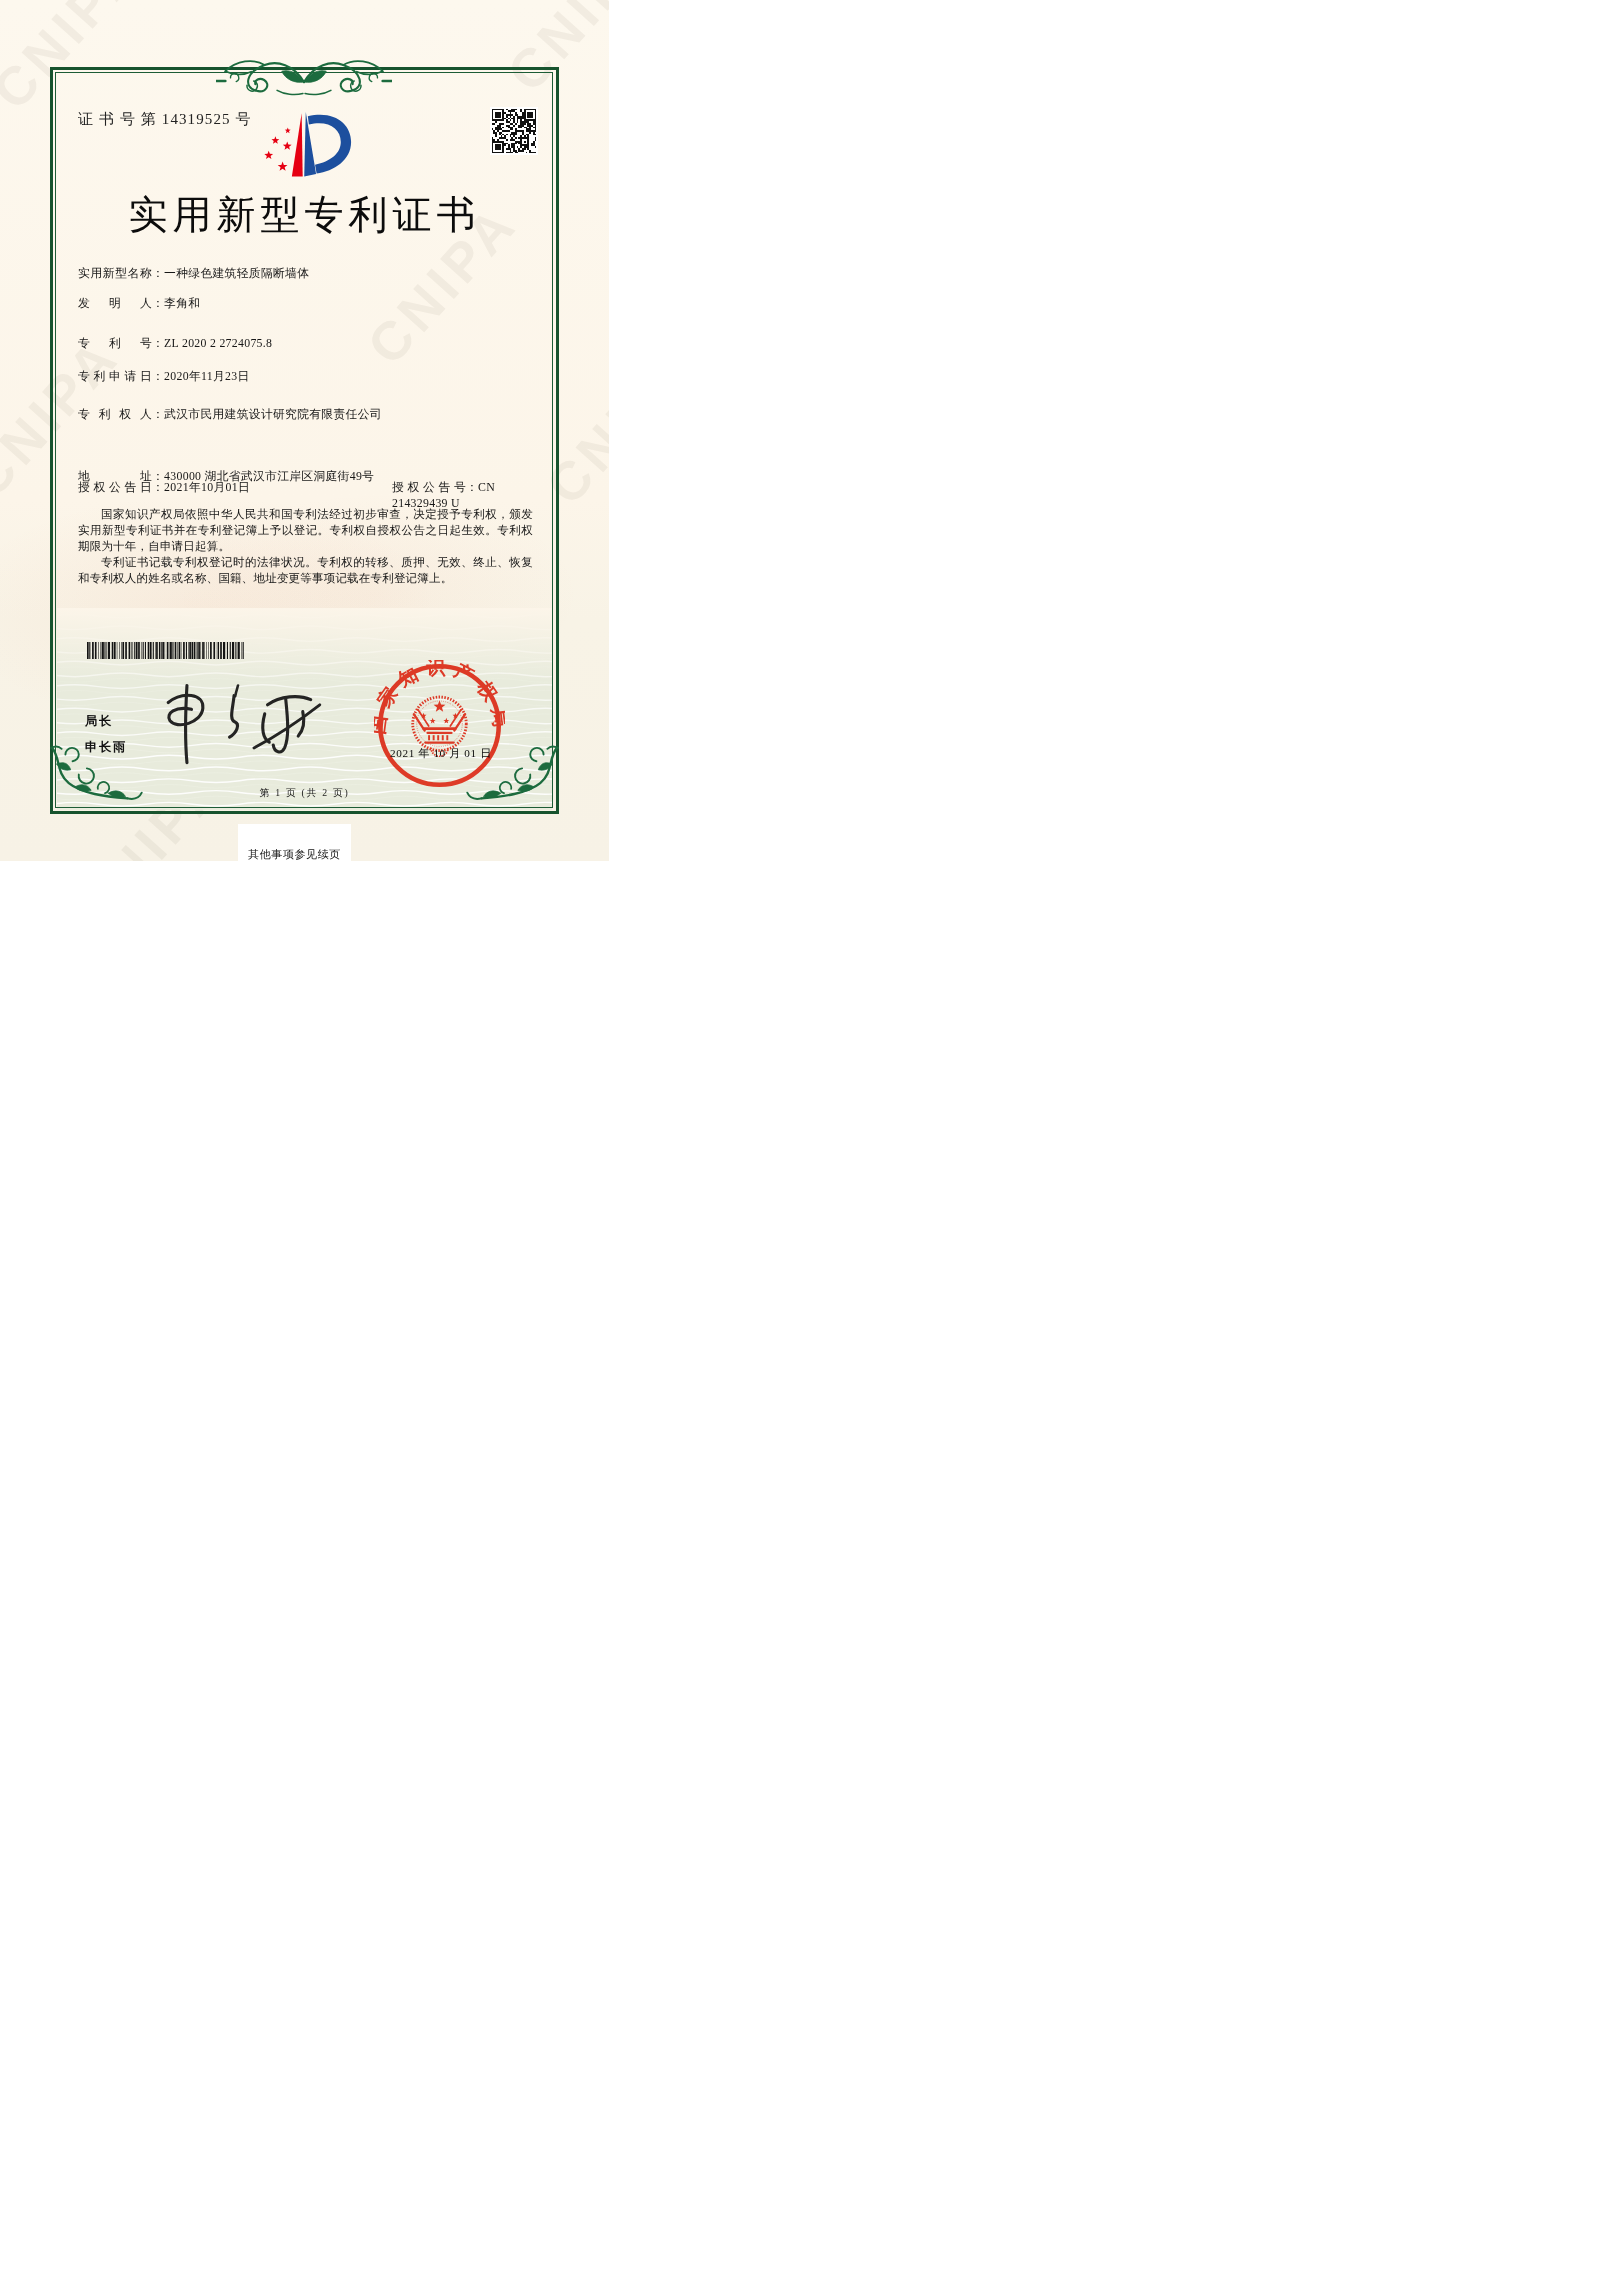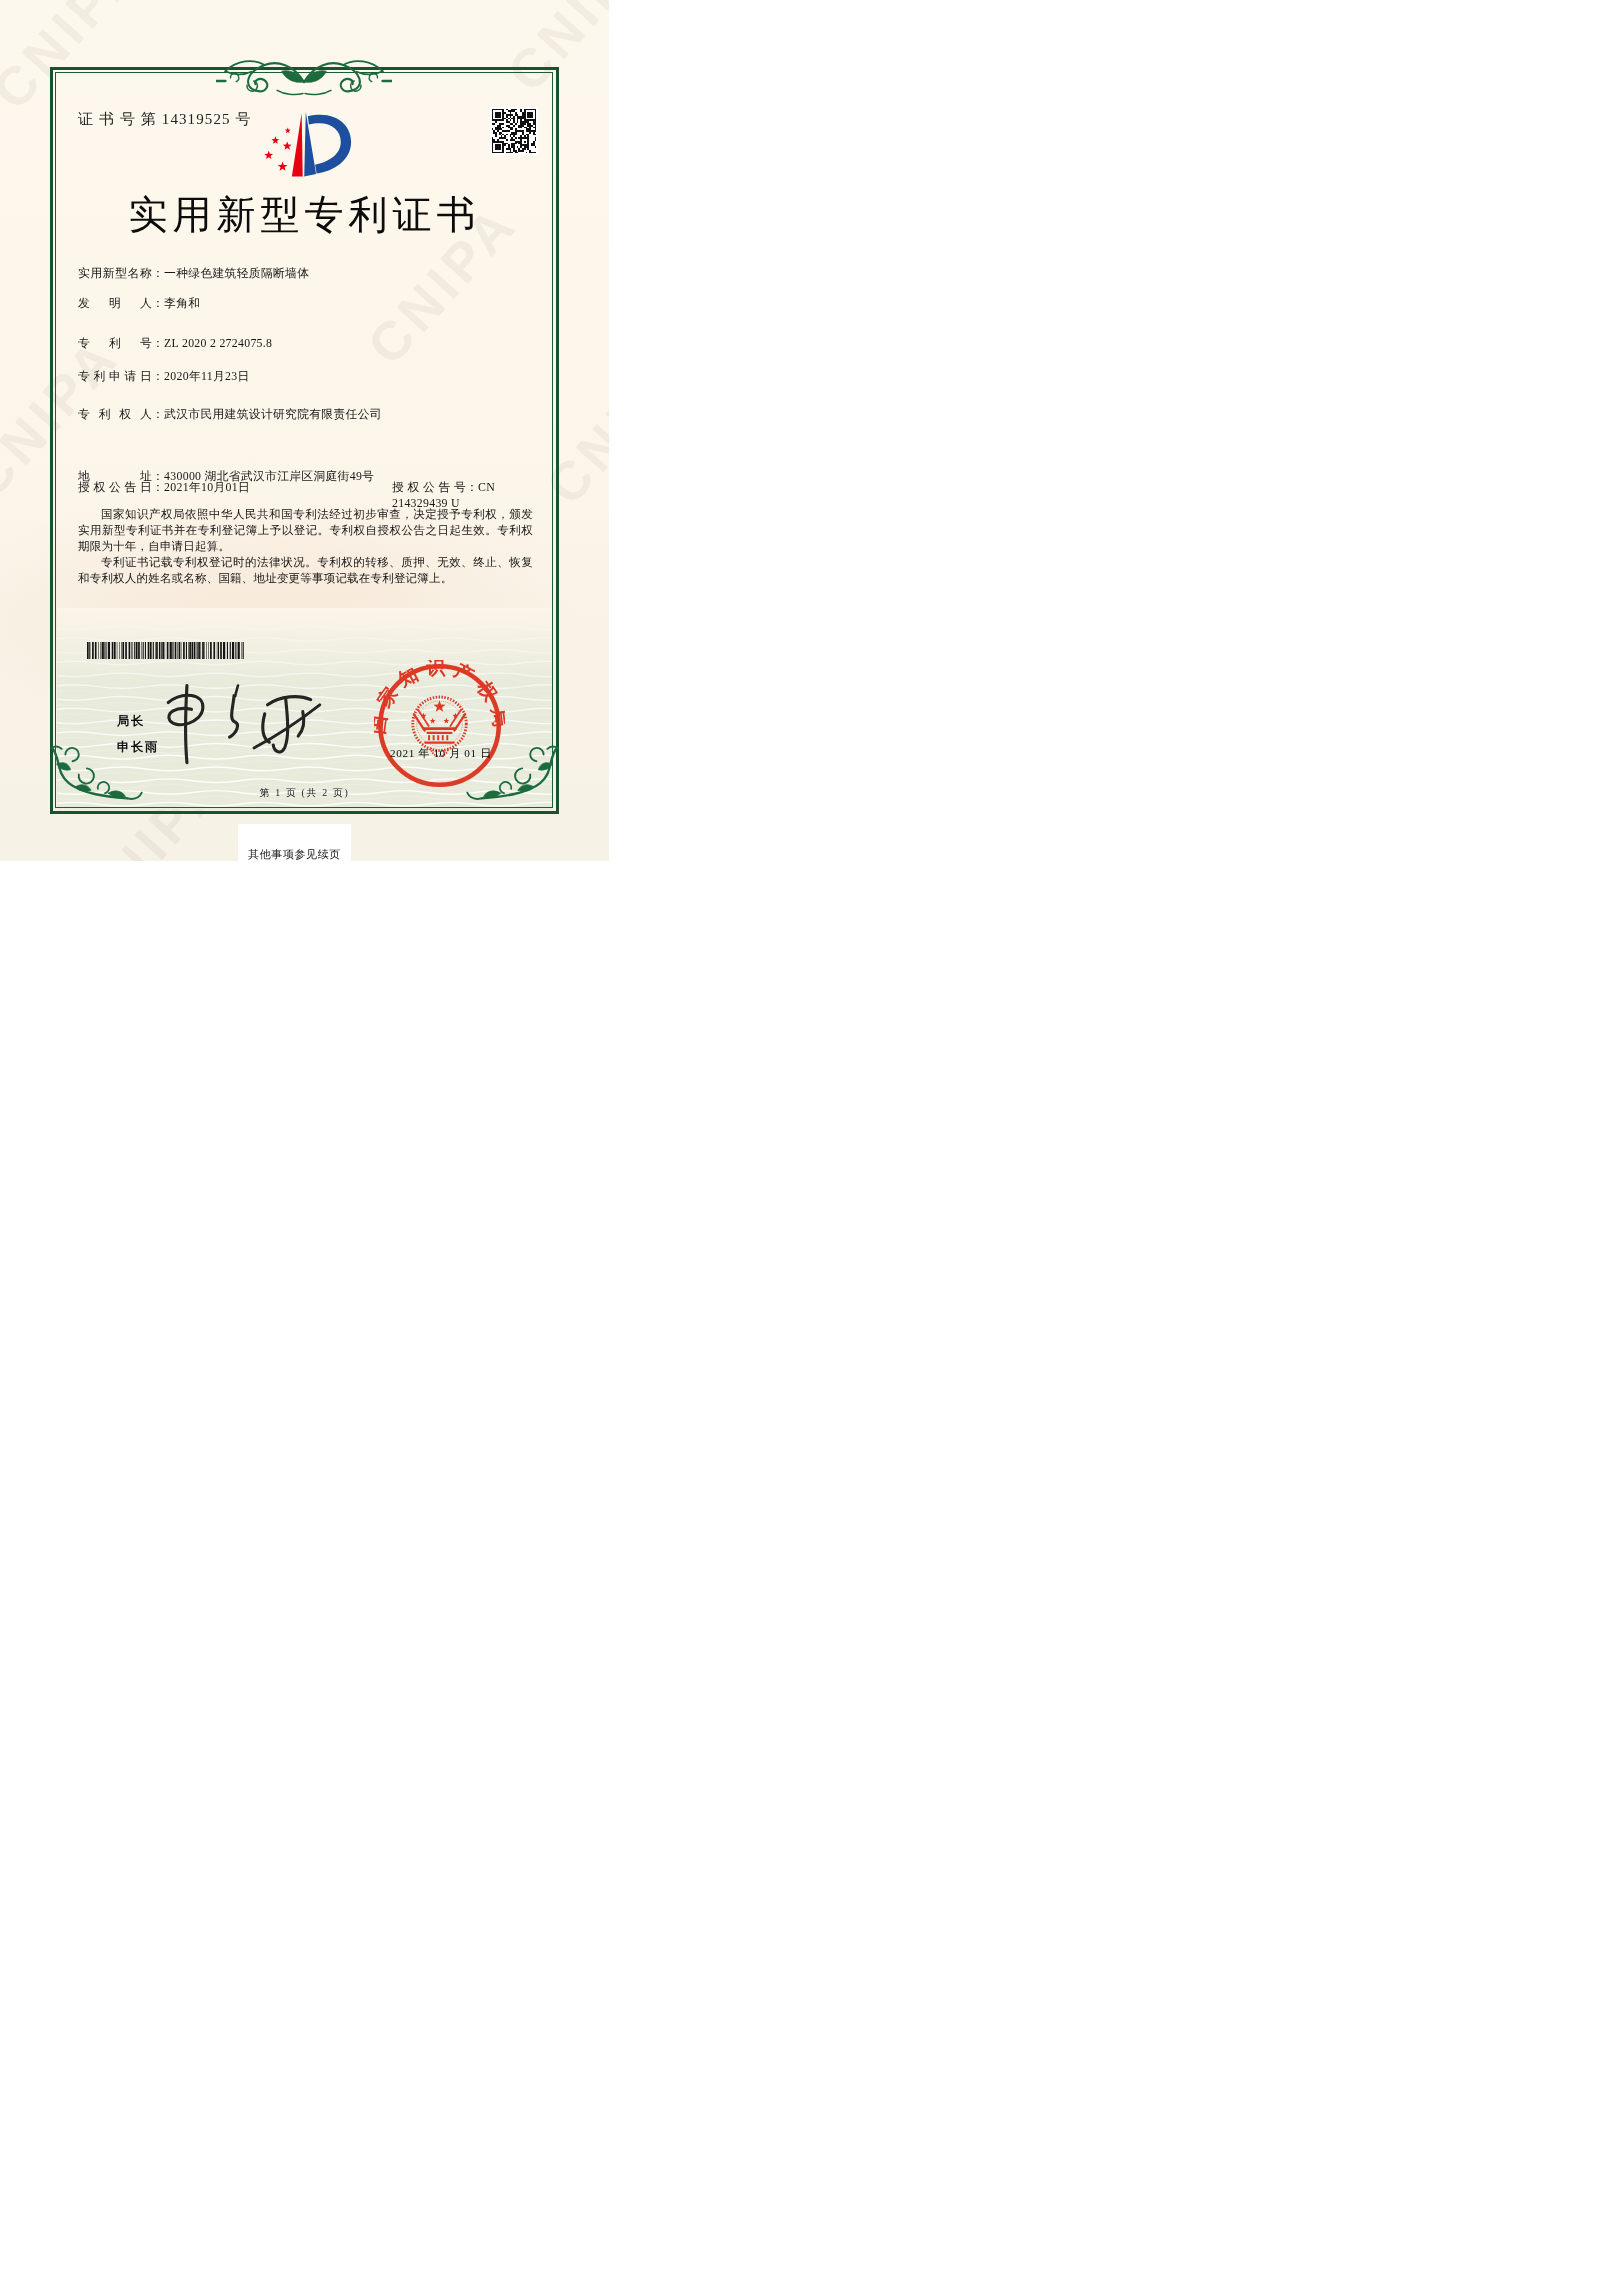--- a/index.html
+++ b/index.html
@@ -27,21 +27,21 @@
   .row{position:absolute;left:78px;right:56px;font-size:11.8px;color:#171717;letter-spacing:0.3px;}
   .jlabel{display:inline-block;width:74px;text-align:justify;text-align-last:justify;vertical-align:top;}
   .colon{display:inline-block;vertical-align:top;}
   .rowval{vertical-align:top;}
   .grant2{position:absolute;left:314px;top:0;}
   .body-text{position:absolute;left:78px;right:76px;top:506px;font-size:11.5px;
       line-height:16px;text-align:justify;color:#171717;letter-spacing:0.2px;}
   .body-text p{margin:0;text-indent:2em;}
   .barcode{position:absolute;left:87px;top:642px;width:159px;height:17px;}
   .signer{position:absolute;left:85px;font-size:12.3px;font-weight:600;color:#111;
-      font-family:"Liberation Sans","DejaVu Sans",sans-serif;letter-spacing:1.7px;margin-left:32px;}
+      font-family:"Liberation Sans","DejaVu Sans",sans-serif;letter-spacing:1.7px;}
   .sig{position:absolute;left:137px;top:680px;width:193px;height:87px;}
   .seal{position:absolute;left:374px;top:660px;width:131px;height:131px;}
   .seal-date{position:absolute;left:368px;top:746px;width:146px;text-align:center;
       font-size:11.2px;letter-spacing:0.6px;color:#0e0e0e;}
   .footer-page{position:absolute;left:0;top:787px;width:100%;text-align:center;
       font-size:9.8px;letter-spacing:1.7px;color:#222;}
   .cont-box{position:absolute;left:238px;top:824px;width:113px;height:37px;background:#ffffff;}
   .cont-note{position:absolute;left:0;top:23px;width:100%;text-align:center;
       font-size:11px;color:#141414;letter-spacing:0.6px;}
   .orn-top{position:absolute;left:216px;top:54px;width:176px;height:52px;}

